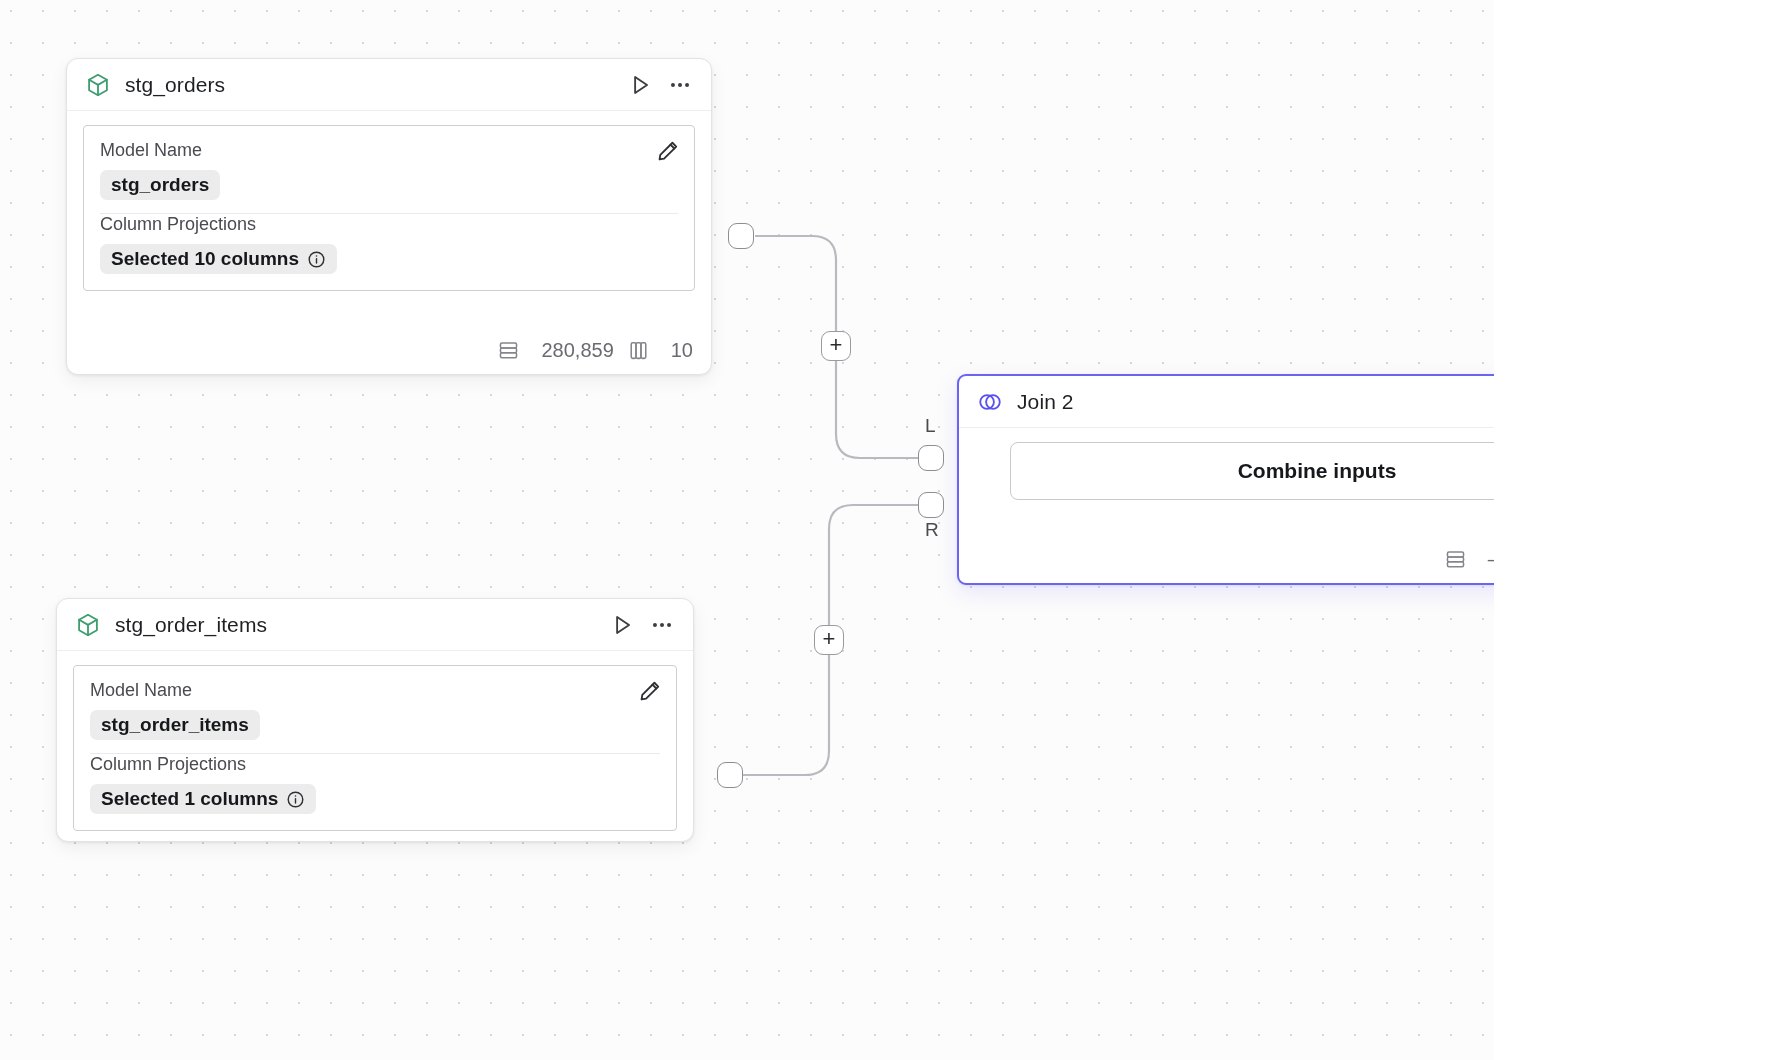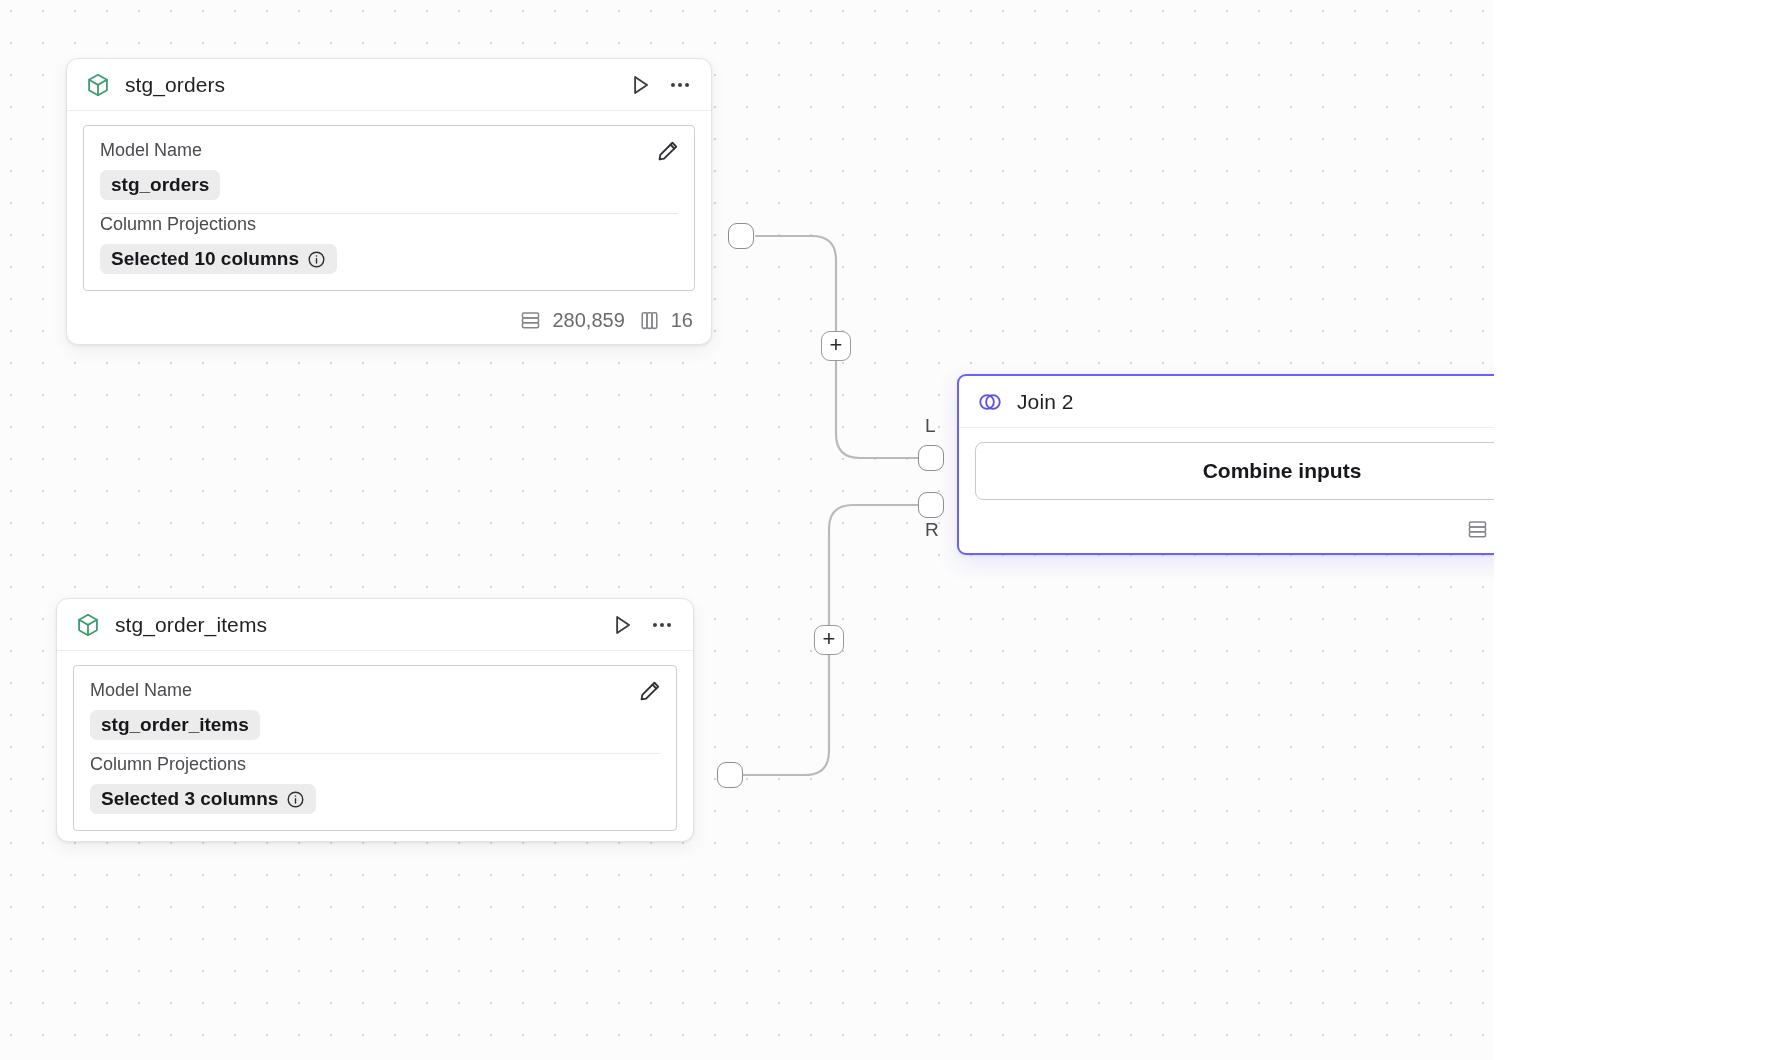--- a/index.html
+++ b/index.html
@@ -122,37 +122,39 @@
     align-items: center;
     justify-content: flex-end;
     gap: 13px;
     padding: 8px 18px 12px 18px;
     font-size: 20px;
     color: #6a6b70;
   }
   .stat {
     display: flex;
     align-items: center;
-    gap: 10px;
+    gap: 21px;
+    margin-top: 30px;
   }
 
   
   .combine-btn {
     width: 100%;
     box-sizing: border-box;
     border: 1px solid #c9c9cf;
     border-radius: 8px;
     background: #fff;
     padding: 16px 0;
     font-family: "Liberation Sans", sans-serif;
     font-size: 21px;
     font-weight: bold;
     color: #17181b;
     cursor: pointer;
     text-align: center;
+    margin-left: 35px;
   }
 
   
   .port {
     position: absolute;
     width: 26px;
     height: 26px;
     border-radius: 9px;
     background: #ffffff;
     border: 1.6px solid #8d8d93;
@@ -264,21 +266,21 @@
         <span>280,859</span>
       </span>
       <span class="stat">
         <span class="icon-btn">
           <svg width="23" height="23" viewBox="0 0 24 24" fill="none" stroke="#85868c" stroke-width="1.6" stroke-linejoin="round">
             <rect x="4.4" y="3.8" width="5.0" height="16.4" rx="1.6"></rect>
             <rect x="9.4" y="3.8" width="5.2" height="16.4" rx="1.6"></rect>
             <rect x="14.6" y="3.8" width="5.0" height="16.4" rx="1.6"></rect>
           </svg>
         </span>
-        <span>16</span>
+        <span>10</span>
       </span>
     </div>
   </div>
 
   <div class="port" style="left:728px; top:223px;"></div>
 
   <div class="edge-plus" style="left:821px; top:331px;">
     <span>+</span>
   </div>
 
@@ -318,21 +320,21 @@
         </span>
         <div class="panel-row">
           <div class="field-label">Model Name</div>
           <span class="chip">
             <span>stg_order_items</span>
           </span>
         </div>
         <div class="panel-row">
           <div class="field-label">Column Projections</div>
           <span class="chip">
-            <span>Selected 3 columns</span>
+            <span>Selected 1 columns</span>
             <span class="icon-btn">
               <svg width="19" height="19" viewBox="0 0 24 24" fill="none" stroke="#2f3034" stroke-width="1.8" stroke-linecap="round">
                 <circle cx="12" cy="12" r="9.2"></circle>
                 <path d="M12 11 12 16.4"></path>
                 <circle cx="12" cy="7.6" r="1.05" fill="#2f3034" stroke="none"></circle>
               </svg>
             </span>
           </span>
         </div>
       </div>

